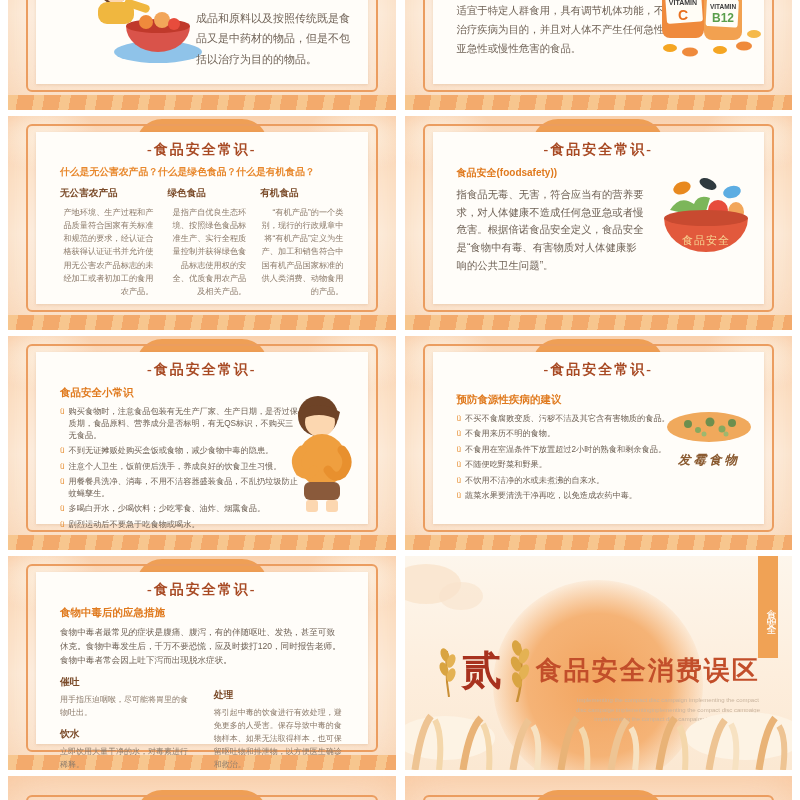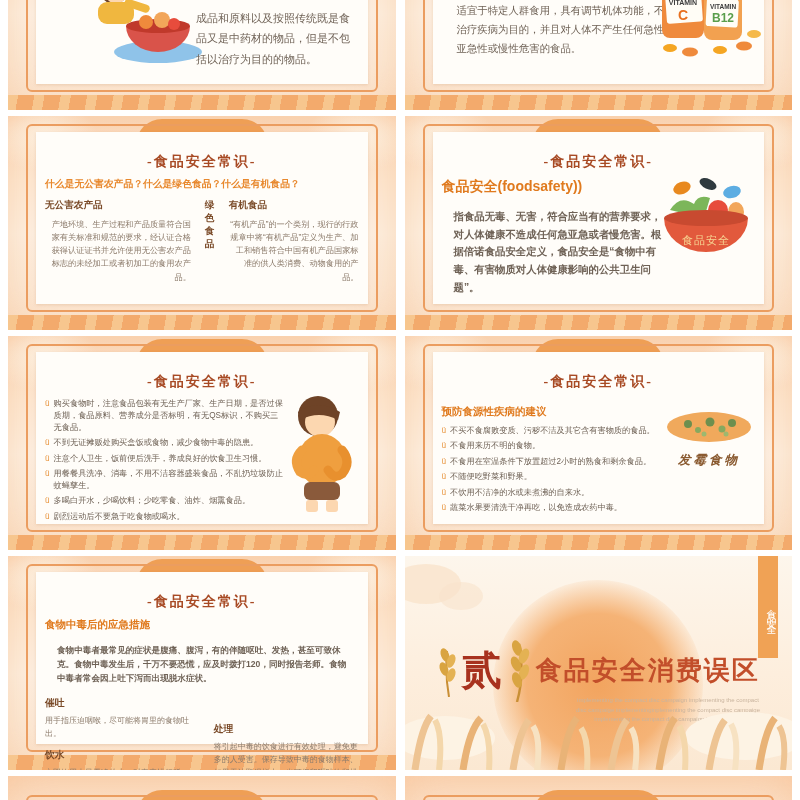--- a/index.html
+++ b/index.html
@@ -27,30 +27,30 @@
   .arc{position:absolute;top:3px;left:50%;transform:translateX(-50%);
     width:132px;height:26px;background:#ef9f55;border-radius:66px 66px 0 0;}
   .frame{position:absolute;left:18px;right:18px;top:8px;bottom:18px;
     border:2px solid #eb9d60;border-radius:6px;}
   .band{position:absolute;left:0;right:0;bottom:0;height:15px;
     background:repeating-linear-gradient(100deg,#f7c68e 0 10px,#f3aa6c 10px 26px);}
   .card{position:absolute;left:28px;right:28px;top:16px;bottom:26px;
     background:#fffdf9;box-shadow:0 1px 3px rgba(160,90,40,.18);}
   .slide-title{
     text-align:center;color:#a84a24;font-family:"Liberation Serif",serif;
-    font-weight:bold;font-size:14px;letter-spacing:2px;padding-top:21px;margin:0 0 7px 0;
+    font-weight:bold;font-size:14px;letter-spacing:2px;padding-top:9px;margin:0 0 7px 0;
   }
-  .card-body{padding:0 9px;position:relative;}
+  .card-body{padding:0 24px;position:relative;}
   .q-line{color:#e8882d;font-weight:bold;font-size:9.8px;margin:2px 0 8px 0;}
   .cols{display:flex;gap:14px;}
   .col h4{font-size:9.6px;color:#7a4a28;margin:0 0 6px 0;font-weight:bold;}
   .col p{font-size:8.2px;color:#8c7b6b;line-height:1.6;margin:0;text-align:right;}
-  .h-orange{color:#e07a1e;font-weight:bold;font-size:14px;margin:2px 0 6px 0;}
+  .h-orange{color:#e07a1e;font-weight:bold;font-size:10px;margin:2px 0 6px 0;}
   .h-orange.sm{font-size:10.5px;}
-  .para{font-size:10.4px;color:#6f6256;line-height:1.7;margin:12px;font-weight:bold;}
+  .para{font-size:10.4px;color:#6f6256;line-height:1.7;margin:0;}
   .para.sm{font-size:8.6px;line-height:1.6;}
   .blist{width:238px;}
   .bullet{display:flex;gap:4px;margin-bottom:3.5px;font-size:8.2px;color:#6f6256;line-height:1.45;}
   .bm{color:#e8953f;flex:0 0 auto;}
   .subcols{display:flex;gap:24px;margin-top:9px;align-items:flex-end;}
   .subcols .sc{flex:1;}
   .sc h5{font-size:9.8px;color:#7a4a28;margin:0 0 5px 0;font-weight:bold;}
   .sc p{font-size:8px;color:#8c7b6b;line-height:1.6;margin:0 0 8px 0;}
   .illu{position:absolute;}
   .caption{color:#8a5a30;font-weight:bold;font-size:12.5px;letter-spacing:3px;
@@ -156,20 +156,21 @@
         <h3 class="slide-title">-食品安全常识-</h3>
         <div class="card-body">
           <div class="q-line">什么是无公害农产品？什么是绿色食品？什么是有机食品？</div>
           <div class="cols">
             <div class="col">
               <h4>无公害农产品</h4>
               <p>产地环境、生产过程和产品质量符合国家有关标准和规范的要求，经认证合格获得认证证书并允许使用无公害农产品标志的未经加工或者初加工的食用农产品。</p>
             </div>
             <div class="col">
               <h4>绿色食品</h4>
+              <p>是指产自优良生态环境、按照绿色食品标准生产、实行全程质量控制并获得绿色食品标志使用权的安全、优质食用农产品及相关产品。</p>
             </div>
             <div class="col">
               <h4>有机食品</h4>
               <p>“有机产品”的一个类别，现行的行政规章中将“有机产品”定义为生产、加工和销售符合中国有机产品国家标准的供人类消费、动物食用的产品。</p>
             </div>
           </div>
         </div>
       </div>
     </div>
   </div>
@@ -208,20 +209,21 @@
   <div class="slide">
     <div class="slide-inner">
       <div class="corner tl"></div>
       <div class="corner tr"></div>
       <div class="arc"></div>
       <div class="frame"></div>
       <div class="band"></div>
       <div class="card">
         <h3 class="slide-title">-食品安全常识-</h3>
         <div class="card-body">
+          <div class="h-orange sm">食品安全小常识</div>
           <div class="blist">
             <div class="bullet">
               <span class="bm">ü</span>
               <span>购买食物时，注意食品包装有无生产厂家、生产日期，是否过保质期，食品原料、营养成分是否标明，有无QS标识，不购买三无食品。</span>
               </div>
             <div class="bullet">
               <span class="bm">ü</span>
               <span>不到无证摊贩处购买盒饭或食物，减少食物中毒的隐患。</span>
               </div>
             <div class="bullet">

